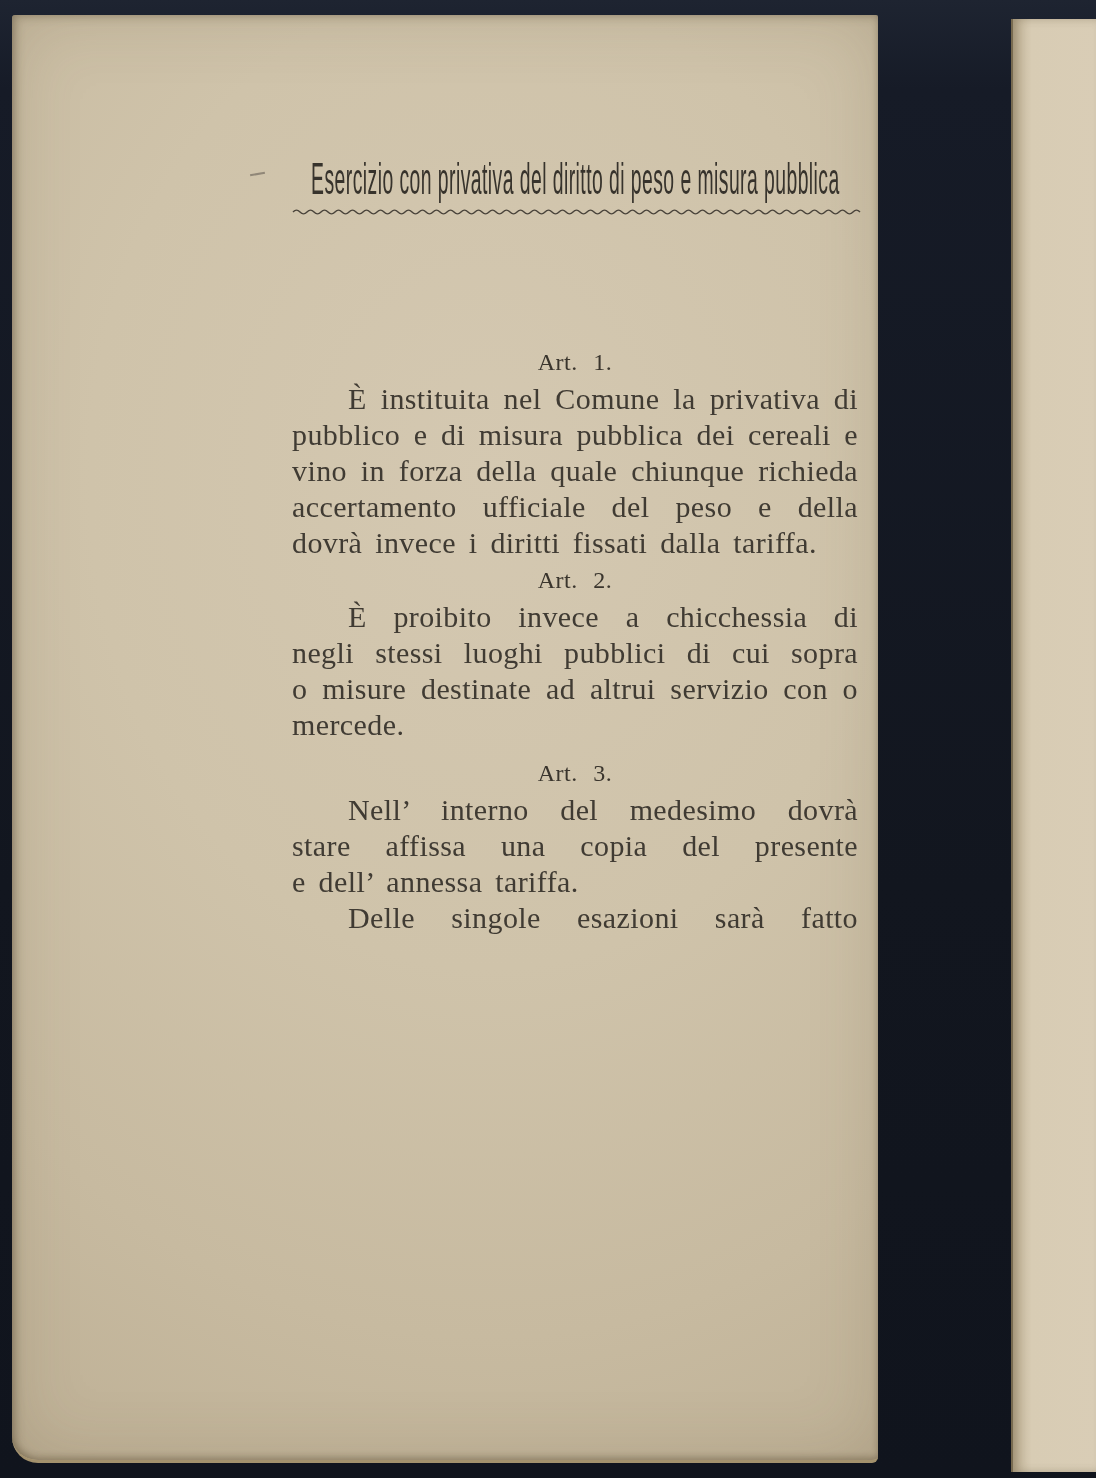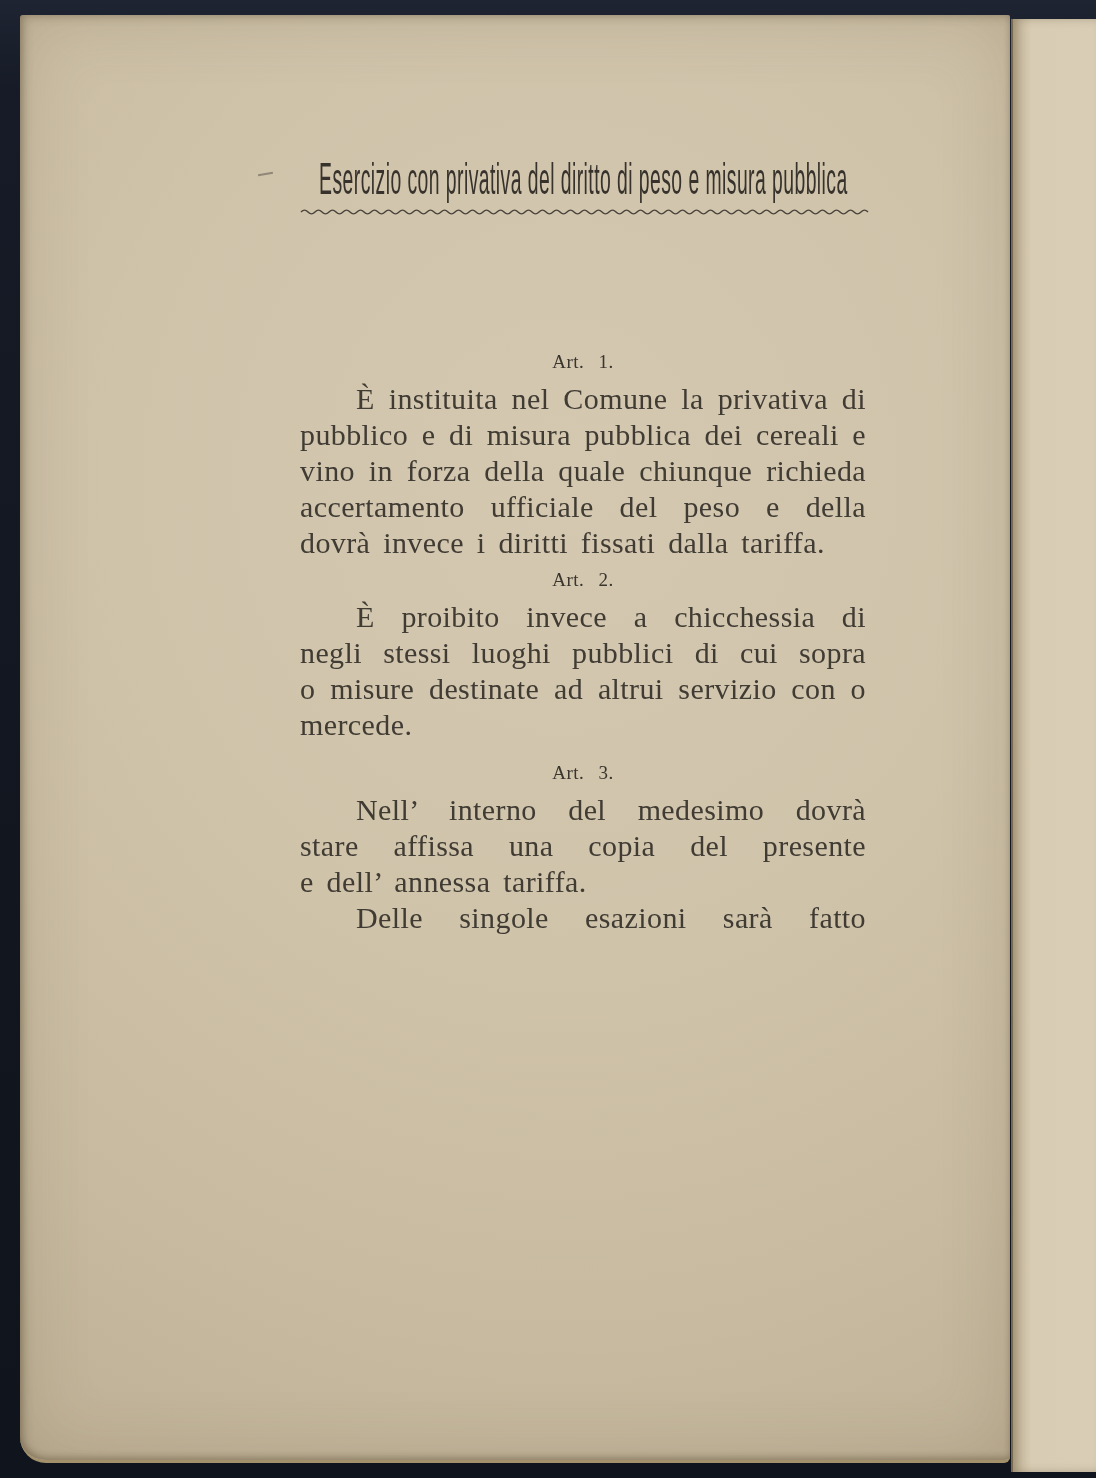--- a/index.html
+++ b/index.html
@@ -14,21 +14,21 @@
   
   .under-sliver{
     position:absolute;left:20px;top:16px;width:300px;height:34px;
     background:linear-gradient(180deg,#dcd8cd 0%,#d2cdc0 70%,#c9c0ad 100%);
     clip-path:polygon(0 8%,100% 45%,100% 100%,0 100%);
     z-index:1;
   }
 
   
   .page{
-    position:absolute;left:20px;top:15px;width:990px;height:1445px;
+    position:absolute;left:12px;top:15px;width:866px;height:1445px;
     background:radial-gradient(115% 85% at 55% 32%,#d4c8b1 0%,#cfc3aa 40%,#c7baa0 70%,#bbad92 100%);
     border-radius:3px 2px 6px 26px;
     box-shadow:inset 0 0 70px rgba(92,76,48,.18), inset 4px 2px 10px rgba(60,50,30,.28), inset 0 -3px 6px rgba(70,55,30,.25);
     border-bottom:3px solid #a3916c;
     z-index:2;
   }
 
   
   .page-right{
     position:absolute;left:1011px;top:19px;width:85px;height:1453px;
@@ -53,21 +53,21 @@
     display:inline-block;white-space:nowrap;
     font-family:"Liberation Sans",sans-serif;
     font-size:43px;font-weight:400;color:#37332c;
     transform:scale(0.45,1.04);transform-origin:50% 55%;
     letter-spacing:1px;
   }
   .wavy{display:block;margin:4px auto 0 auto;}
 
   .art-heading{
     margin:0;text-align:center;font-weight:normal;
-    font-size:19px;line-height:38px;color:#3a352d;
+    font-size:24px;line-height:38px;color:#3a352d;
     word-spacing:9px;letter-spacing:.5px;
   }
   .mt-art1{margin-top:126px;}
   .mt-p1{margin-top:14px;}
   .mt-art2{}
   .mt-p2{margin-top:17px;}
   .mt-art3{margin-top:11px;}
   .mt-p4{margin-top:14px;}
 
   .para{margin:0;}

